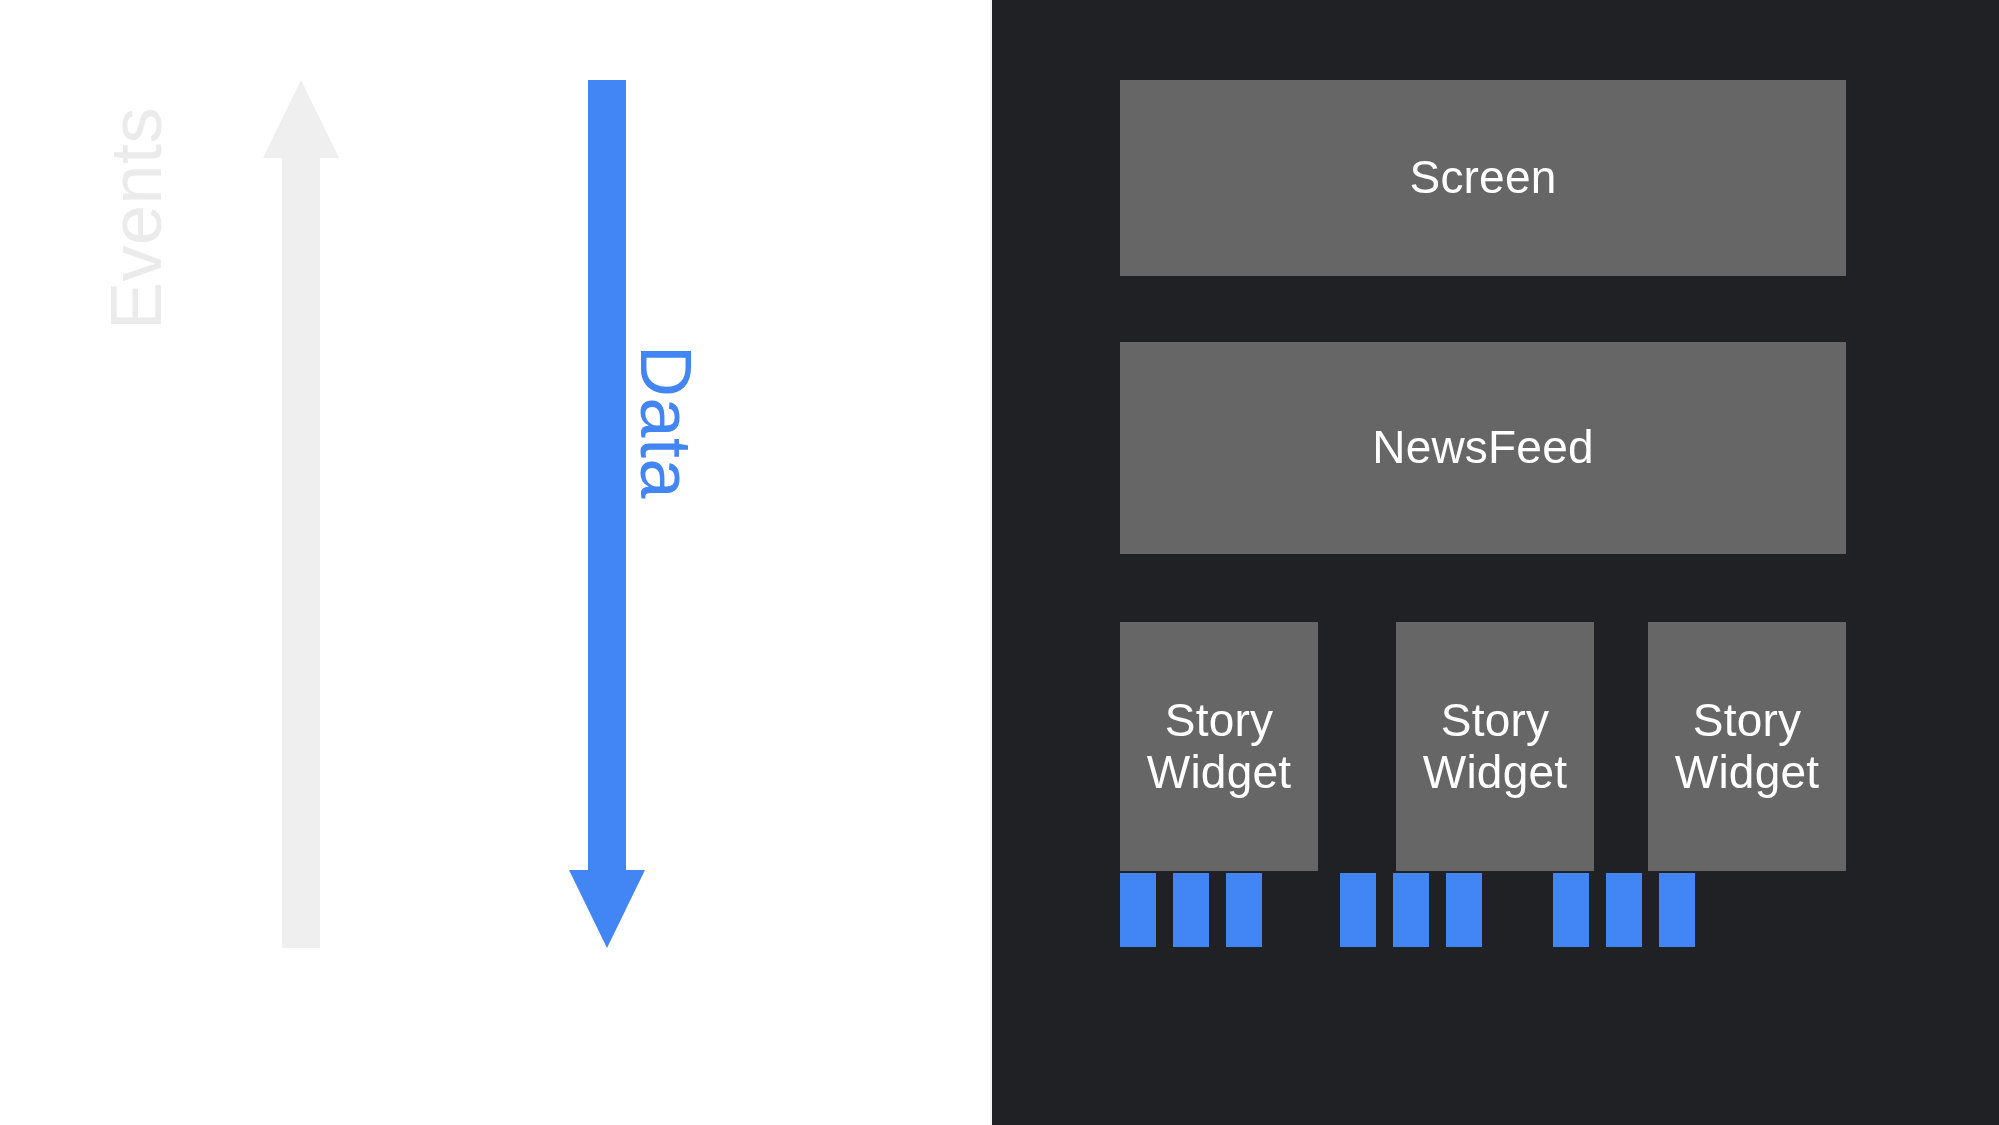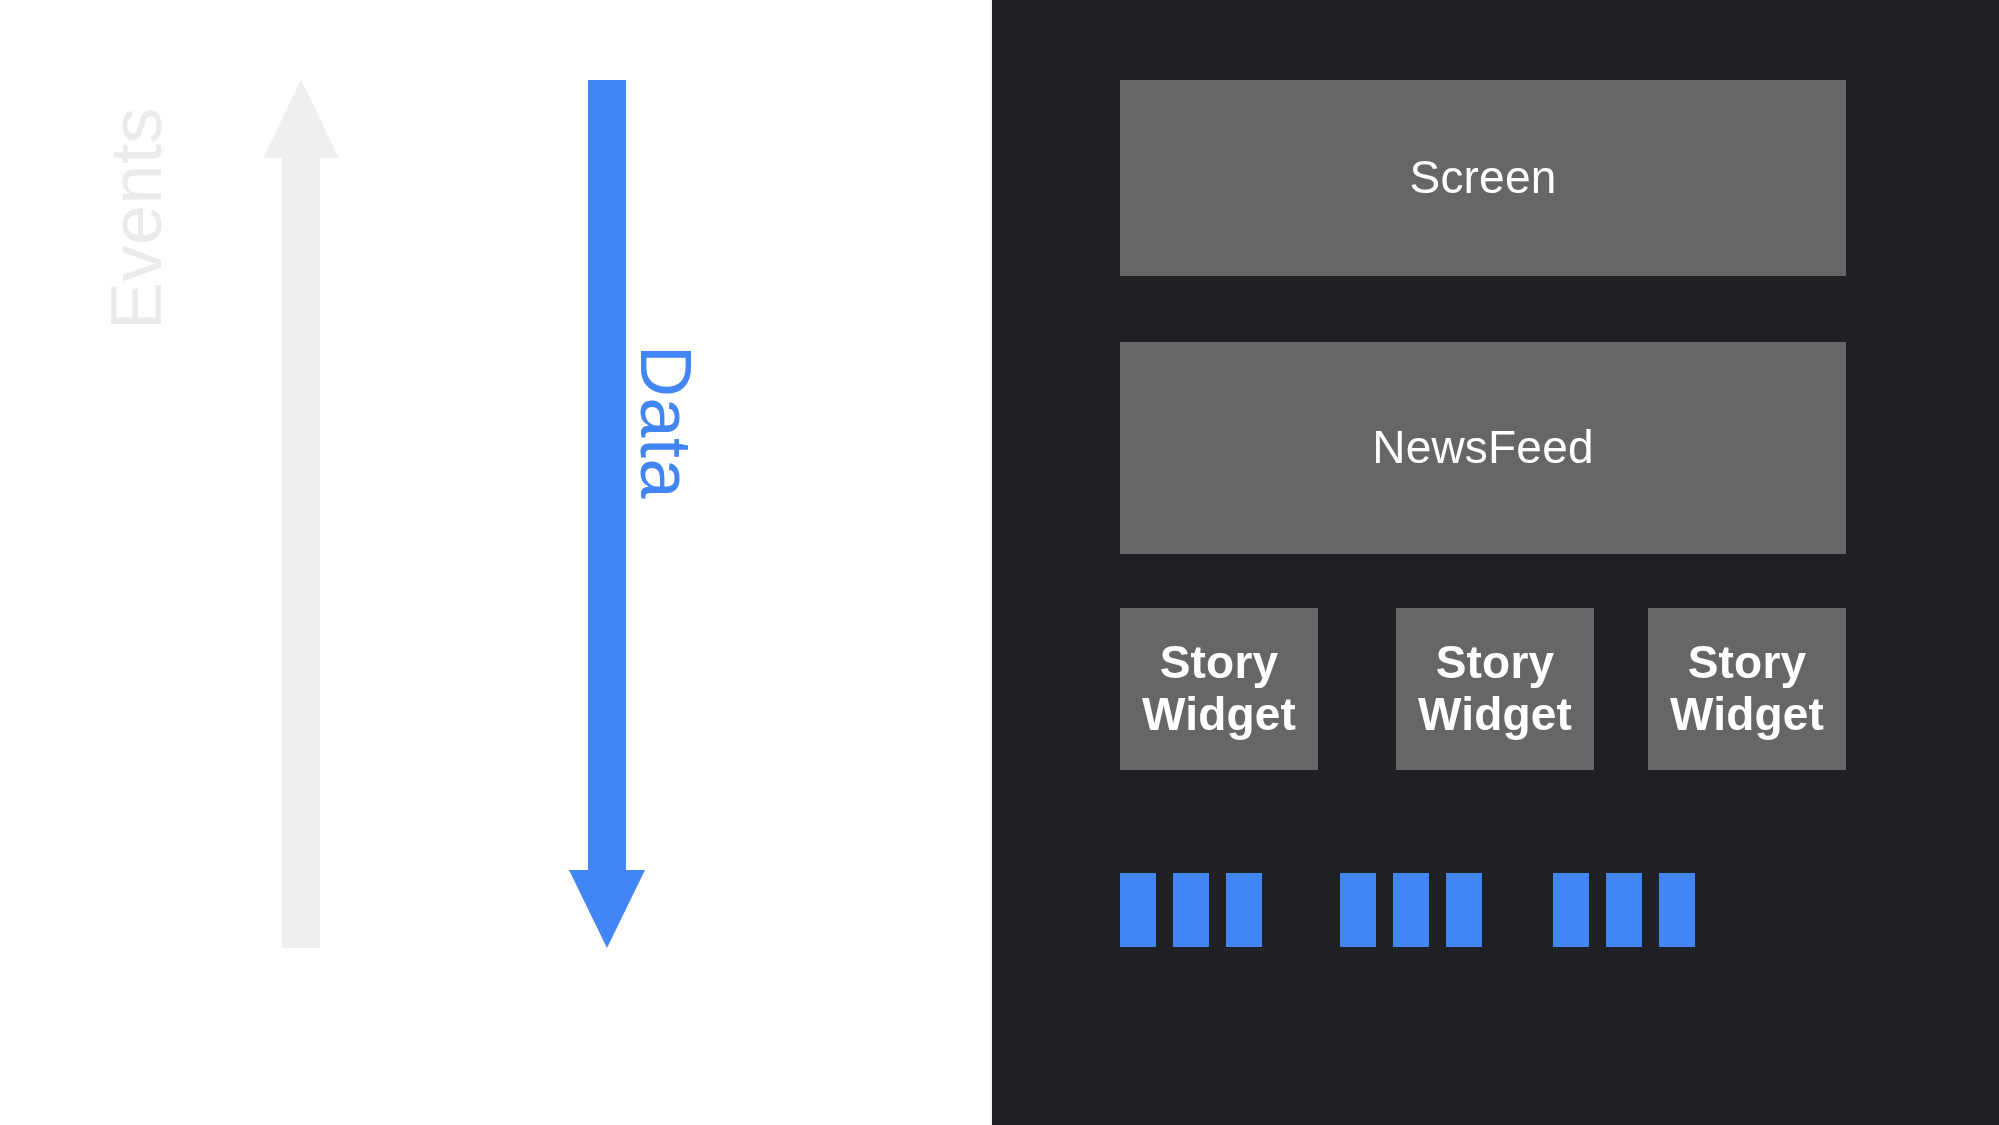--- a/index.html
+++ b/index.html
@@ -94,24 +94,23 @@
     height: 196px;
   }
   #node-newsfeed {
     left: 130px;
     top: 342px;
     width: 726px;
     height: 212px;
   }
 
   .node-story {
-    top: 608px;
+    top: 622px;
     width: 198px;
-    height: 162px;
-    font-weight: bold;
+    height: 249px;
   }
   #node-story-1 { left: 130px; }
   #node-story-2 { left: 406px; }
   #node-story-3 { left: 658px; }
 
   .leaf-group {
     position: absolute;
     top: 873px;
     height: 74px;
     display: flex;

